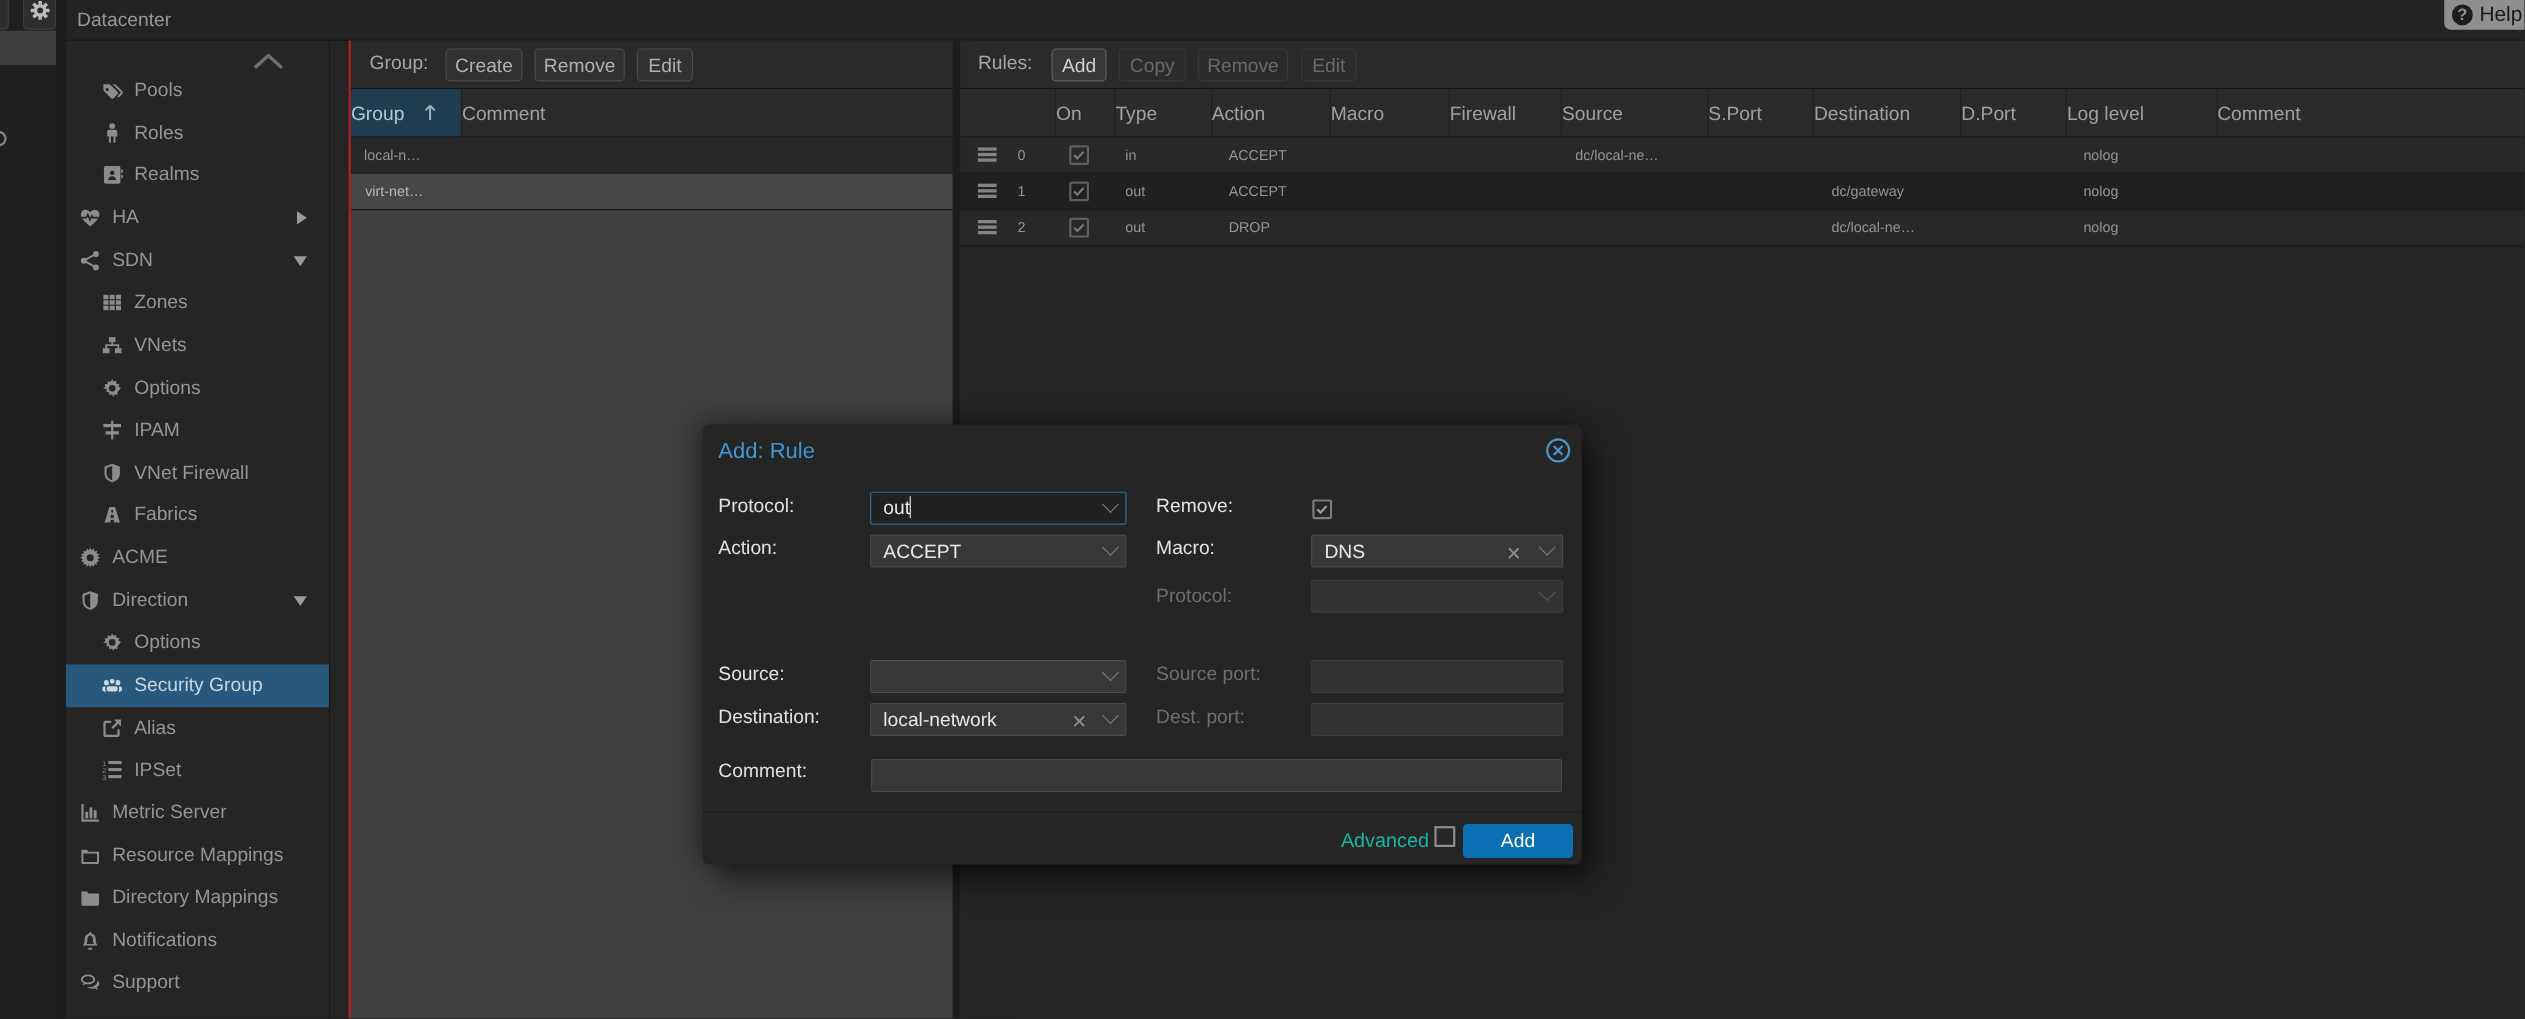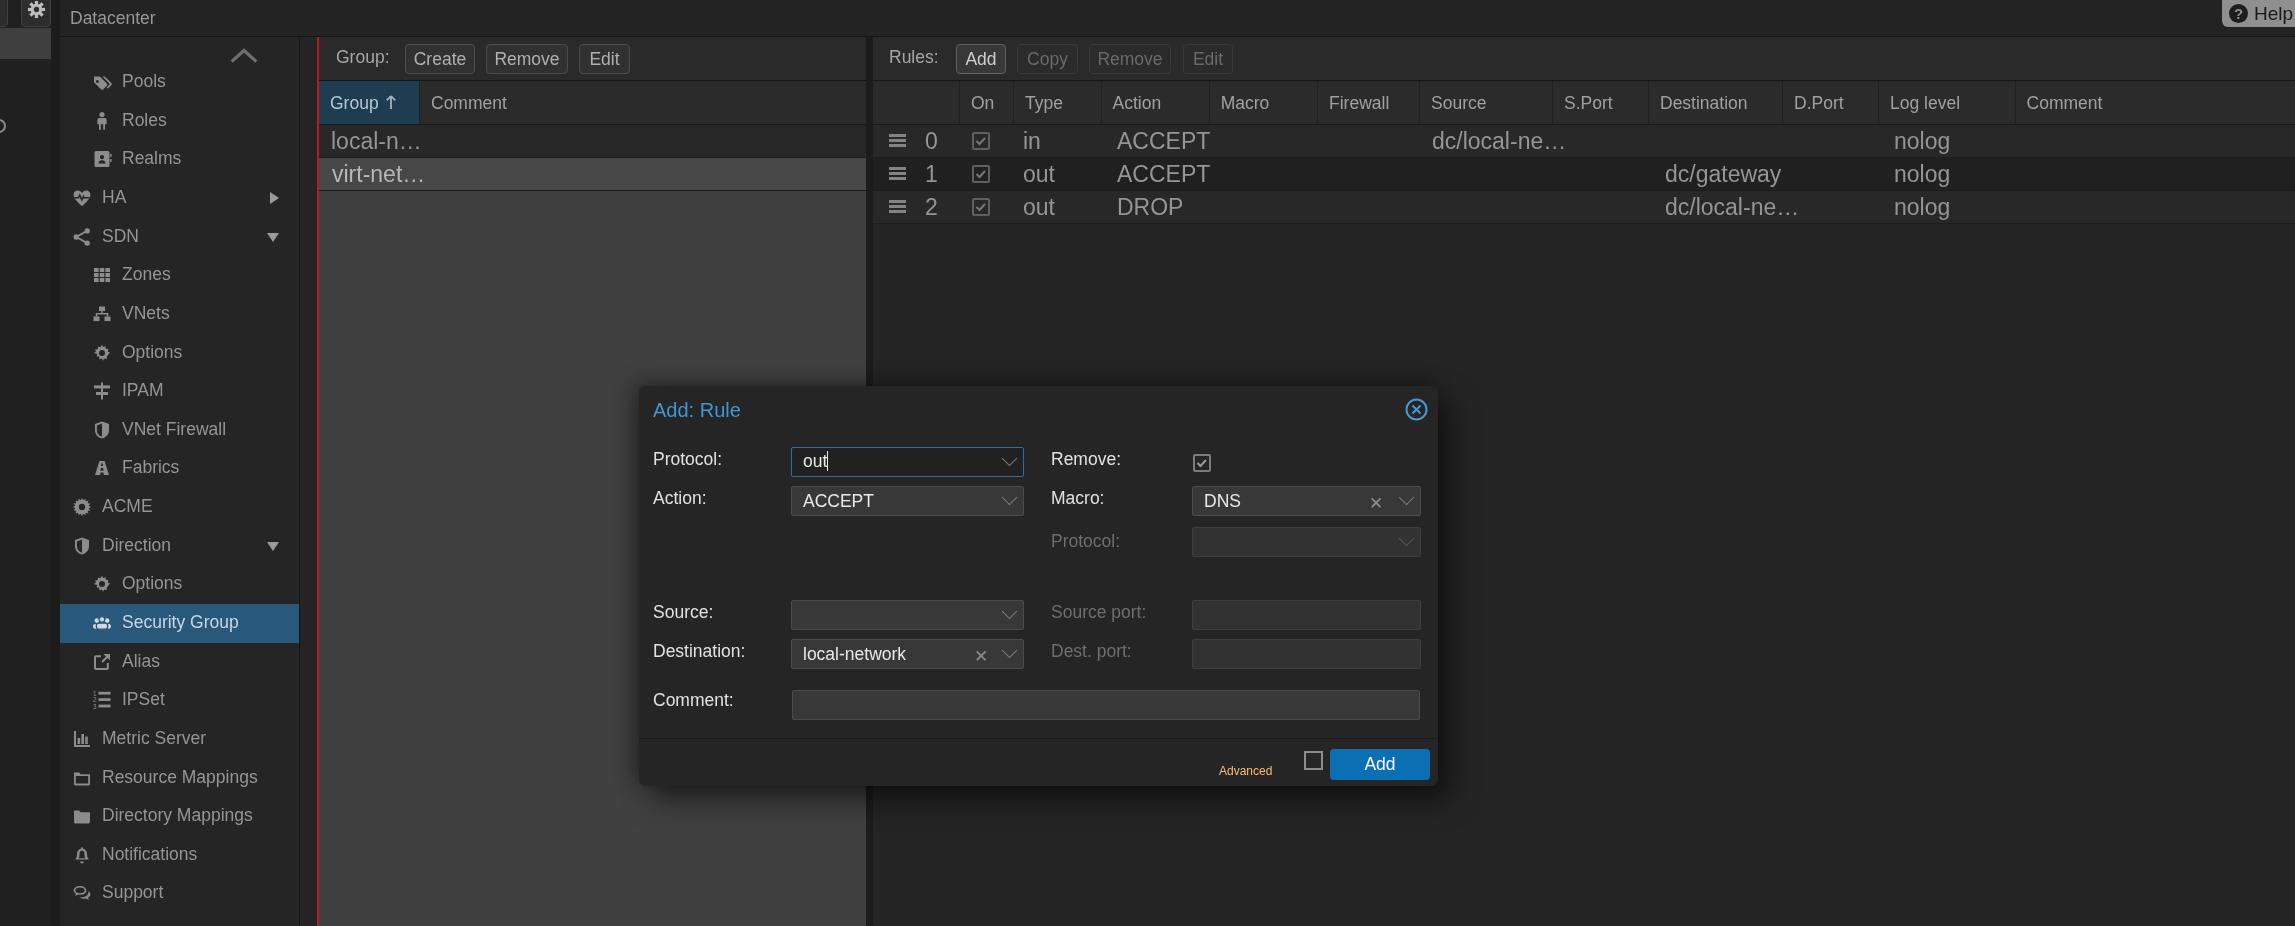--- a/index.html
+++ b/index.html
@@ -30,22 +30,22 @@
 .exp.down{border-top:9px solid #9a9a9a;border-left:6px solid transparent;border-right:6px solid transparent;left:207px;top:15px}
 #scrolltop{left:166px;width:36px;height:16px}
 
 .toolbar{top:37px;height:44px;background:#2a2a2a;border-bottom:1px solid #161616}
 .tlabel{position:absolute;top:10px;font-size:17.5px;color:#a6a6a6}
 .btn{position:absolute;top:7px;height:30px;background:#313131;border:1px solid #4c4c4c;border-radius:4px;font-size:17.5px;color:#b0b0b0;text-align:center}
 .btn.focusb{background:#383838;border-color:#626262;color:#cfcfcf}
 .btn.dim{color:#6a6a6a;border-color:#393939;background:#2b2b2b}
 .hdrrow{top:81px;height:44px;background:#2b2b2b}
 .hcell{position:absolute;top:0;height:44px;font-size:17.5px;color:#a0a0a0;line-height:44px;border-right:1px solid #202020;border-bottom:1px solid #171717}
-.hcell span{padding-left:11px;display:inline-block}
-.grow{height:33px;font-size:23px;color:#959595}
+.hcell span{padding-left:0;display:inline-block}
+.grow{height:33px;font-size:13px;color:#959595}
 .gcell{position:absolute;top:0;height:32px;line-height:32px;white-space:nowrap;overflow:hidden}
 
 #gpanel{left:317px;top:37px;width:566px;height:889px;background:#404040;border-left:2px solid #b91c1c}
 #rsplit{left:866px;top:37px;width:7px;height:889px;background:#1c1c1c}
 #rpanel{left:873px;top:37px;width:1422px;height:889px;background:#242424}
 .checkbox{position:absolute;width:18px;height:18px;border:2px solid #6f6f6f;border-radius:2px}
 .checkbox svg{position:absolute;left:0px;top:0px}
 .handle{position:absolute;width:17px;height:13px;border-top:3px solid #848484;border-bottom:3px solid #848484}
 .handle i{position:absolute;left:0;top:2px;width:17px;height:3px;background:#848484}
 
@@ -56,21 +56,21 @@
 .mlabel.dim{color:#6e6e6e}
 .fld{position:absolute;height:30px;background:#383838;border:1px solid #4b4b4b;border-radius:2px;font-size:17.5px;color:#e8e8e8;line-height:28px}
 .fld .txt{padding-left:11px}
 .fld.focus{background:#212121;border:1.5px solid #2d6f9d;line-height:27px}
 .fld.dis{background:#323232;border-color:#3e3e3e}
 .chev{position:absolute;width:11px;height:11px;border-right:1.7px solid #7b7b7b;border-bottom:1.7px solid #7b7b7b;transform:rotate(45deg);top:5px}
 .chev.dim{border-color:#565656}
 .xclear{position:absolute;top:3px;font-size:17px;color:#8f8f8f}
 #mfooter{position:absolute;left:0;top:352px;width:799px;height:48px;border-top:1px solid #1b1b1b;border-radius:0 0 6px 6px}
 #addbtn{position:absolute;left:691px;top:10px;width:100px;height:31px;background:#0b6fb3;border-radius:4px;color:#fff;font-size:17.5px;text-align:center;line-height:31px}
-#advlbl{position:absolute;left:580px;top:25px;font-size:12px;color:#fdba74}
+#advlbl{position:absolute;left:580px;top:15px;font-size:18px;color:#14b8a6}
 #advchk{position:absolute;left:665px;top:12px;width:19px;height:19px;border:2px solid #8d8d8d;background:#272727}
 .cur{display:inline-block;width:1px;height:20px;background:#e8e8e8;vertical-align:-4px}
 </style></head>
 <body>
 <div id="page">
 
 <div class="abs" id="topbar"></div>
 <div class="abs" id="dctitle">Datacenter</div>
 <div class="abs" id="helpbtn">
       <span class="q">?</span>

